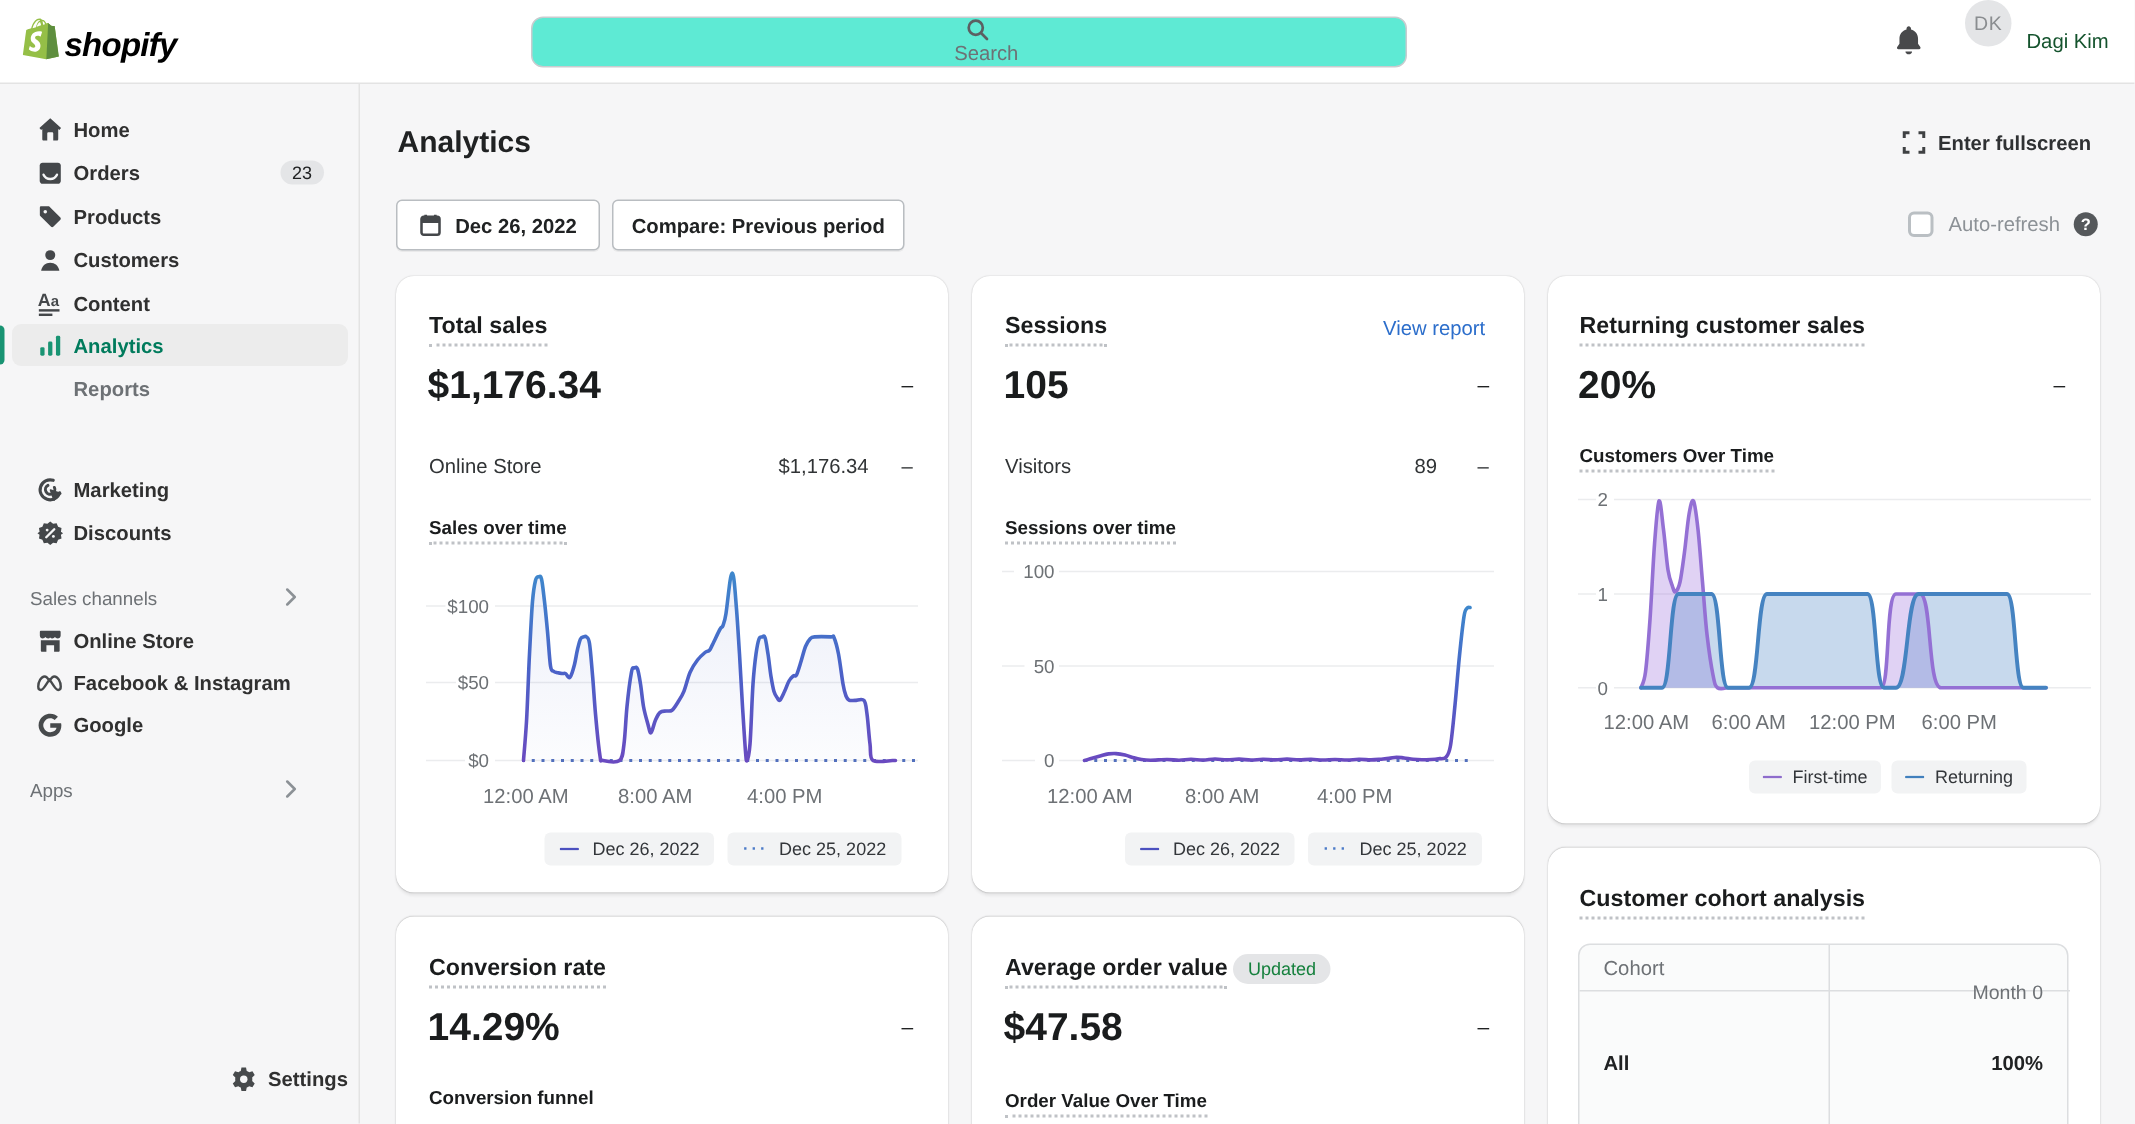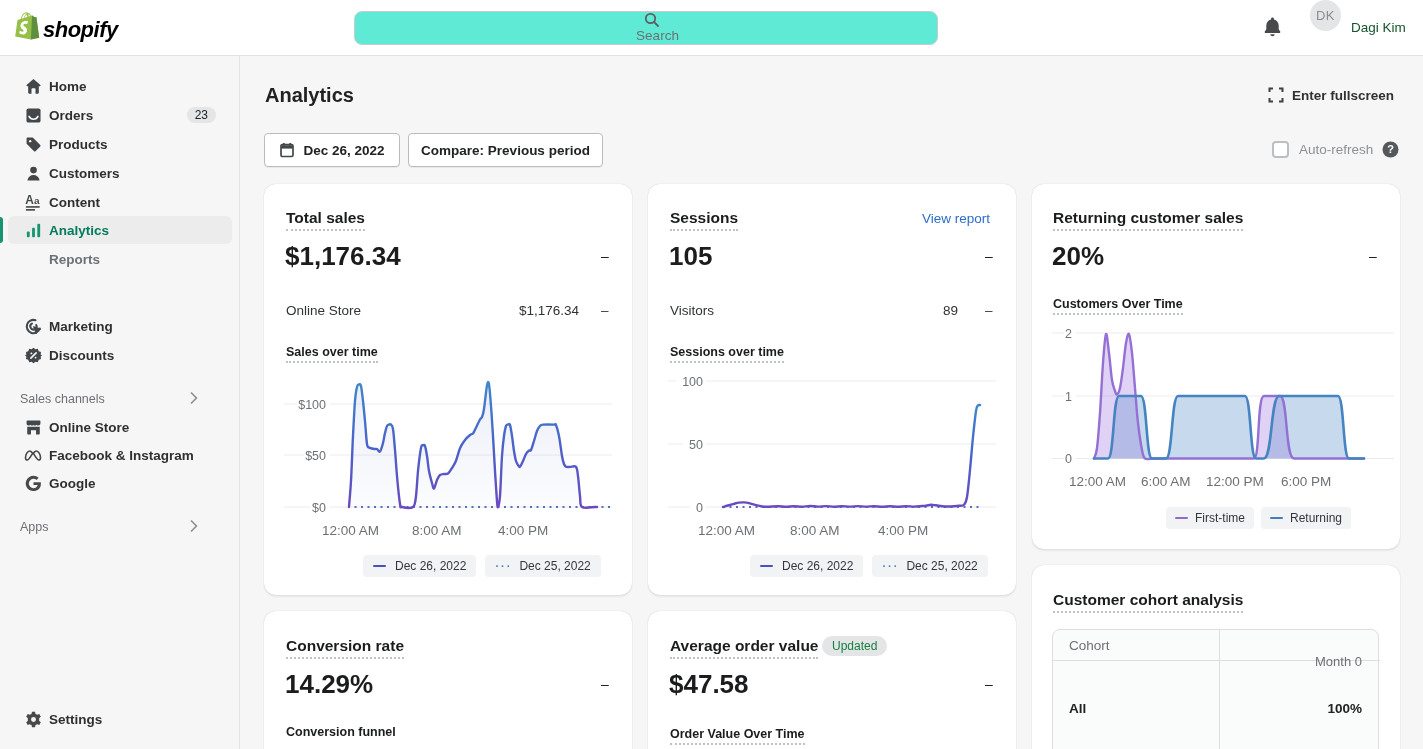--- a/index.html
+++ b/index.html
@@ -146,21 +146,21 @@
         </svg>
   </span>Facebook &amp; Instagram</div>
   <div class="nav-item" style="top:413px;"><span class="ic">
     <svg width="19" height="19" viewBox="0 0 20 20">
           <path d="M17.8 10.2 C17.8 9.6 17.7 9.1 17.6 8.6 L10 8.6 L10 11.7 L14.4 11.7 C14.2 12.7 13.6 13.6 12.7 14.2 L12.7 16.2 L15.3 16.2 C16.9 14.8 17.8 12.7 17.8 10.2 Z M10 18 C12.2 18 14 17.3 15.3 16.1 L12.7 14.1 C12 14.6 11.1 14.9 10 14.9 C7.9 14.9 6.1 13.5 5.4 11.5 L2.7 11.5 L2.7 13.6 C4.1 16.2 6.8 18 10 18 Z M5.4 11.6 C5.2 11.1 5.1 10.6 5.1 10 C5.1 9.4 5.2 8.9 5.4 8.4 L5.4 6.3 L2.7 6.3 C2.1 7.4 1.8 8.7 1.8 10 C1.8 11.3 2.1 12.6 2.7 13.7 Z M10 5.1 C11.2 5.1 12.2 5.5 13.1 6.3 L15.4 4 C14 2.7 12.2 1.9 10 1.9 C6.8 1.9 4.1 3.8 2.7 6.4 L5.4 8.5 C6.1 6.5 7.9 5.1 10 5.1 Z" fill="#474a4c"></path>
         </svg>
   </span>Google</div>
   <div class="nav-head" style="top:461px;">Apps<span class="chev"><svg width="8" height="12" viewBox="0 0 8 12">
           <path d="M1.5 1 L6.5 6 L1.5 11" fill="none" stroke="#8c9196" stroke-width="1.7" stroke-linecap="round" stroke-linejoin="round"></path>
         </svg></span></div>
-  <div class="nav-item" style="top:649px;"><span class="ic">
+  <div class="nav-item" style="top:649px;justify-content:flex-end;"><span class="ic">
     <svg width="19" height="19" viewBox="0 0 20 20">
           <path d="M8.4 1.8 L11.6 1.8 L12.1 4.2 C12.7 4.4 13.3 4.7 13.8 5.1 L16.1 4.3 L17.7 7.1 L15.9 8.7 C16 9.1 16 9.6 16 10 C16 10.4 16 10.9 15.9 11.3 L17.7 12.9 L16.1 15.7 L13.8 14.9 C13.3 15.3 12.7 15.6 12.1 15.8 L11.6 18.2 L8.4 18.2 L7.9 15.8 C7.3 15.6 6.7 15.3 6.2 14.9 L3.9 15.7 L2.3 12.9 L4.1 11.3 C4 10.9 4 10.4 4 10 C4 9.6 4 9.1 4.1 8.7 L2.3 7.1 L3.9 4.3 L6.2 5.1 C6.7 4.7 7.3 4.4 7.9 4.2 Z" fill="#474a4c"></path>
           <circle cx="10" cy="10" r="2.6" fill="#f6f6f7"></circle>
         </svg>
   </span>Settings</div>
 </div>
 
 <div class="h1">Analytics</div>
 <div class="fullscreen">
   <svg width="16" height="16" viewBox="0 0 16 16">

